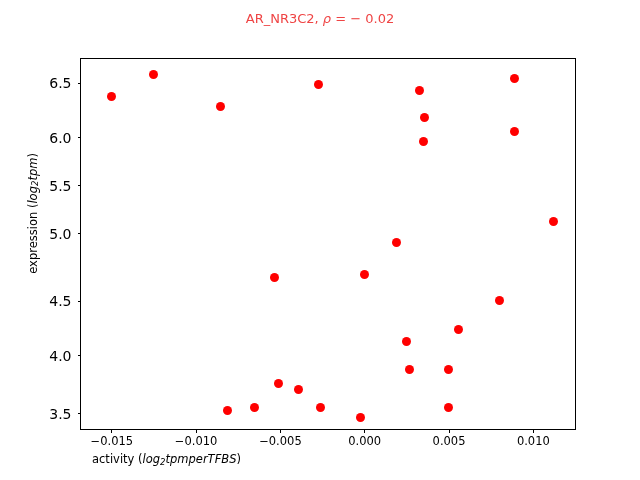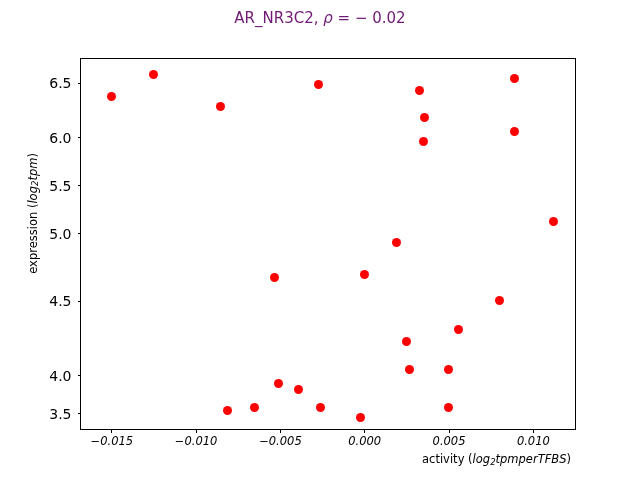--- a/index.html
+++ b/index.html
@@ -19,23 +19,23 @@
     overflow: hidden;
   }
 
   
   #title-block {
     position: absolute;
     left: 0;
     top: 10px;
     width: 640px;
     text-align: center;
-    font-size: 15px;
+    font-size: 13px;
     line-height: 17px;
-    color: #701a75;
+    color: #ef4444;
   }
   #title-block .tline { display: block; white-space: pre; }
   .ital { font-style: italic; }
   .sub { font-size: 8.5px; vertical-align: -0.22em; }
 
   
   #axes {
     position: absolute;
     left: 80px;
     top: 58px;
@@ -88,30 +88,29 @@
     background: #000000;
   }
   .xtick-label {
     position: absolute;
     top: 5px;
     left: 50%;
     transform: translateX(-50%);
     font-size: 11.5px;
     white-space: nowrap;
     color: #000000;
-    font-style: italic;
   }
 
   
   #xlabel {
     position: absolute;
-    left: 75px;
+    left: 92px;
     top: 452px;
     width: 496px;
-    text-align: right;
+    text-align: left;
     font-size: 11.5px;
     white-space: pre;
   }
   #ylabel {
     position: absolute;
     left: -132px;
     top: 206px;
     width: 330px;
     text-align: center;
     font-size: 11.5px;
@@ -152,21 +151,21 @@
         <div class="pt" style="left: 367.549px; top: 348.235px; width: 9px; height: 9px; margin-left: -4.5px; margin-top: -4.5px; background: rgb(255, 0, 0);"></div>
         <div class="pt" style="left: 377.666px; top: 270.971px; width: 9px; height: 9px; margin-left: -4.5px; margin-top: -4.5px; background: rgb(255, 0, 0);"></div>
         <div class="pt" style="left: 418.13px; top: 241.588px; width: 9px; height: 9px; margin-left: -4.5px; margin-top: -4.5px; background: rgb(255, 0, 0);"></div>
         <div class="pt" style="left: 433.304px; top: 19.5882px; width: 9px; height: 9px; margin-left: -4.5px; margin-top: -4.5px; background: rgb(255, 0, 0);"></div>
         <div class="pt" style="left: 433.304px; top: 72.9118px; width: 9px; height: 9px; margin-left: -4.5px; margin-top: -4.5px; background: rgb(255, 0, 0);"></div>
         <div class="pt" style="left: 472.082px; top: 162.147px; width: 9px; height: 9px; margin-left: -4.5px; margin-top: -4.5px; background: rgb(255, 0, 0);"></div>
       </div>
   <div class="ytick" style="top: 354px;">
         <div class="ytick-label">3.5</div>
       </div>
-      <div class="ytick" style="top: 296px; margin-top: 20px;">
+      <div class="ytick" style="top: 296px;">
         <div class="ytick-label">4.0</div>
       </div>
       <div class="ytick" style="top: 241.588px;">
         <div class="ytick-label">4.5</div>
       </div>
       <div class="ytick" style="top: 174px; text-align: right;">
         <div class="ytick-label">5.0</div>
       </div>
       <div class="ytick" style="top: 126px;">
         <div class="ytick-label">5.5</div>

